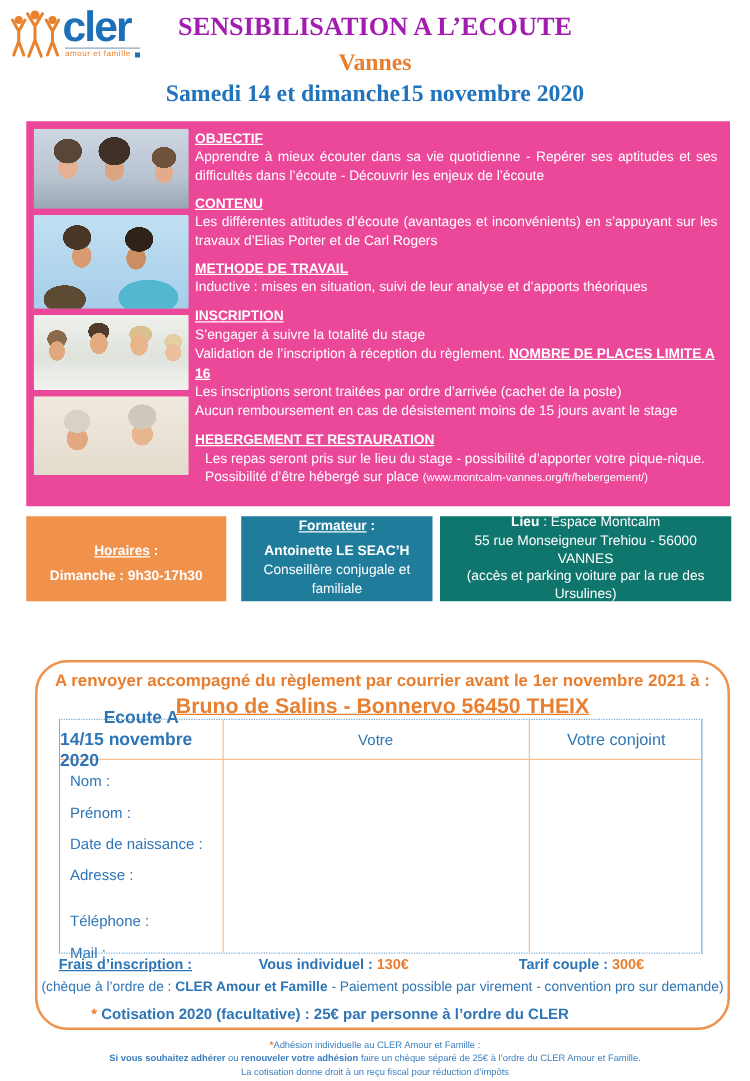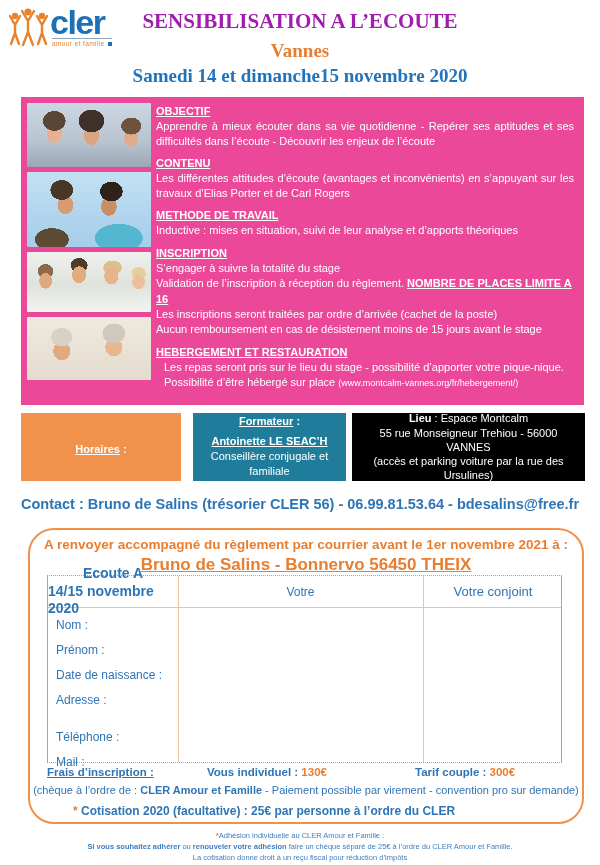--- a/index.html
+++ b/index.html
@@ -70,23 +70,23 @@
 
   
   .ibox { position:absolute; top:413px; height:68px; color:#fff; text-align:center; font-size:11px; display:flex; flex-direction:column; justify-content:center; padding:4px 6px; }
   .ibox-h { font-weight:bold; }
   .ibox-h .u { text-decoration:underline; }
   .box-horaires { left:21px; width:160px; background:#F0914C; }
   .box-horaires .ibox-h { margin-bottom:7px;margin-top:10px; }
   .box-horaires .ln { font-weight:bold; line-height:1.35; }
   .box-formateur { left:193px; width:153px; background:#1F7D9B; }
   .box-formateur .ibox-h { margin-bottom:7px; }
-  .box-formateur .nm { font-weight:bold; line-height:1.35;text-decoration:underline; }
+  .box-formateur .nm { font-weight:bold; line-height:1.35; }
   .box-formateur .rl { line-height:1.35; }
-  .box-lieu { left:352px; width:233px; background:#000000; }
+  .box-lieu { left:352px; width:233px; background:#0f766e; }
   .box-lieu .ln { line-height:1.3; }
 
   
   .contact { position:absolute; top:496px; left:0; width:100%; text-align:center; font-size:14.5px; font-weight:bold; color:#2E75B6; }
 
   
   .form-box { position:absolute; left:28px; top:528px; width:556px; height:296px; border:2px solid #F0914C; border-radius:26px; }
   .ft1 { position:absolute; top:7px; left:0; width:100%; text-align:center; font-size:13.5px; font-weight:bold; color:#E87E2F; }
   .ft2 { position:absolute; top:25px; left:0; width:100%; text-align:center; font-size:17px; font-weight:bold; color:#E87E2F;text-decoration:underline; }
 
@@ -175,33 +175,33 @@
       <div class="sec">
         <div class="sec-h">HEBERGEMENT ET RESTAURATION</div>
         <div class="sec-line indent">Les repas seront pris sur le lieu du stage - possibilité d’apporter votre pique-nique.</div>
         <div class="sec-line indent"><span>Possibilité d’être hébergé sur place </span><span class="tiny-url">(www.montcalm-vannes.org/fr/hebergement/)</span></div>
       </div>
     </div>
   </div>
 
   <div class="ibox box-horaires">
     <div class="ibox-h"><span class="u">Horaires</span><span> :</span></div>
+    <div class="ln">Dimanche : 9h30-17h30</div>
   </div>
   <div class="ibox box-formateur">
     <div class="ibox-h"><span class="u">Formateur</span><span> :</span></div>
     <div class="nm">Antoinette LE SEAC’H</div>
     <div class="rl">Conseillère conjugale et familiale</div>
   </div>
   <div class="ibox box-lieu">
     <div class="ln"><span class="u ibox-h">Lieu</span><span> : Espace Montcalm</span></div>
     <div class="ln">55 rue Monseigneur Trehiou - 56000 VANNES</div>
     <div class="ln">(accès et parking  voiture par la rue des Ursulines)</div>
   </div>
 
-  <div class="contact"><span>Contact : Bruno de Salins (trésorier CLER 56) - 06.99.81.53.64 - </span><span>bdesalins@free.fr</span></div>
 
   <div class="form-box">
     <div class="ft1">A renvoyer accompagné du règlement par courrier avant le 1er novembre 2021 à :</div>
     <div class="ft2">Bruno de Salins  -  Bonnervo   56450 THEIX</div>
 
     <div class="reg-table">
       <div class="vline v1"></div>
       <div class="vline v2"></div>
       <div class="hline"></div>
       <div class="th th-course">

